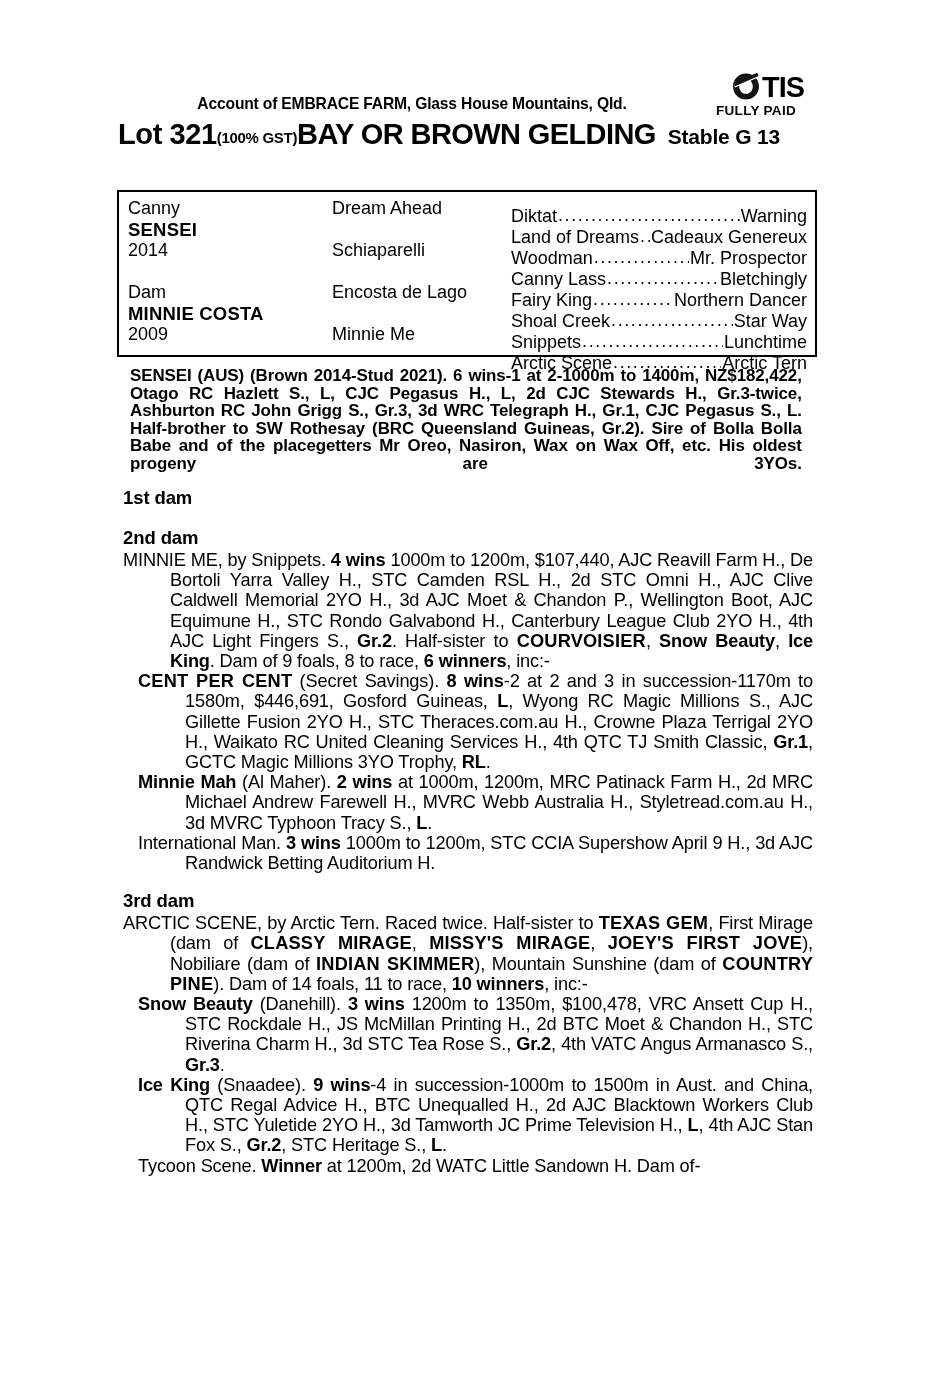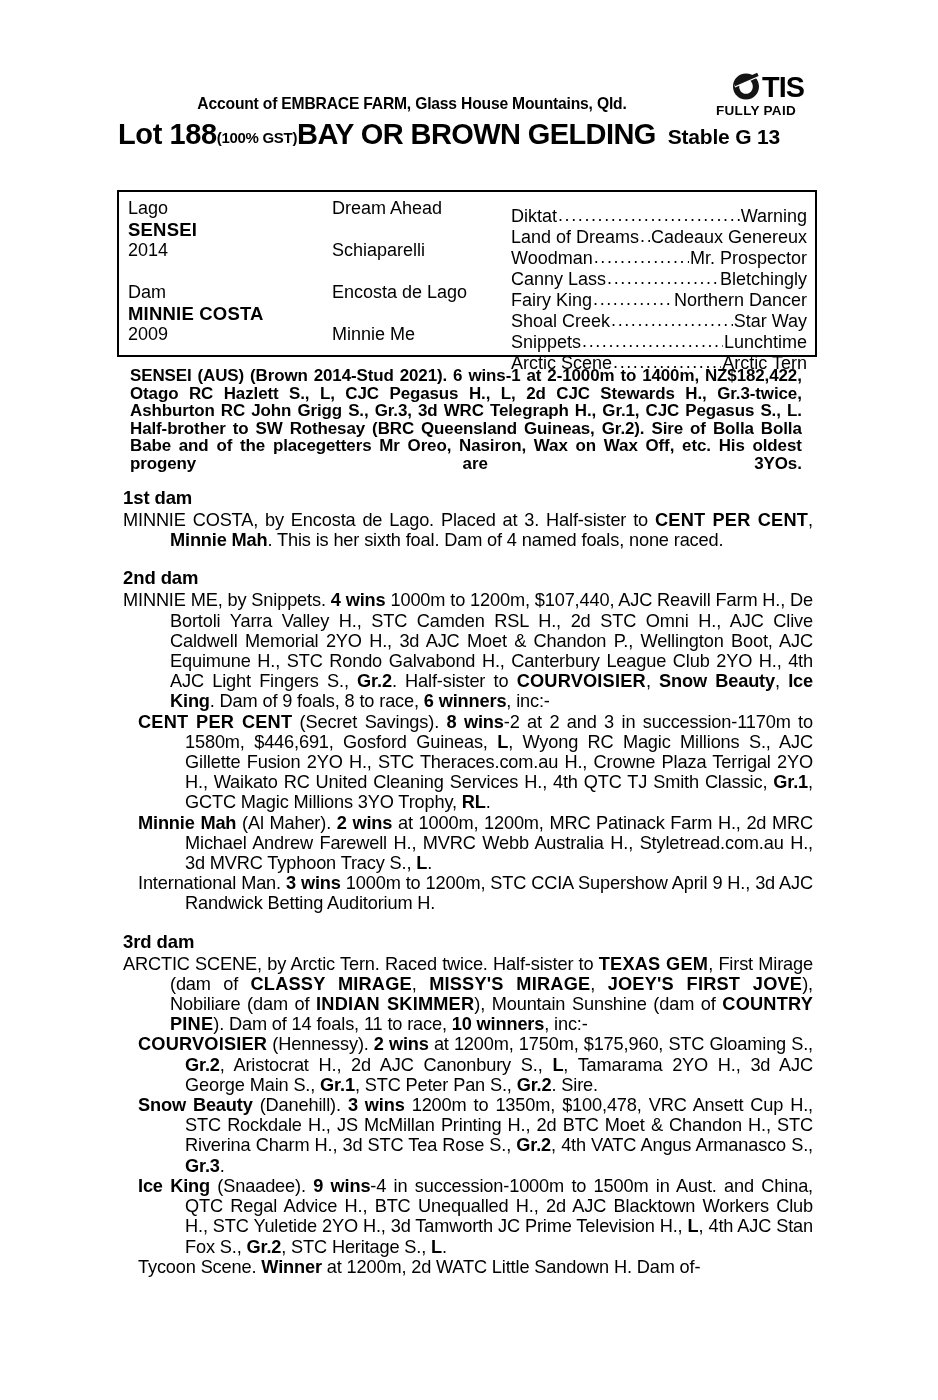--- a/index.html
+++ b/index.html
@@ -257,29 +257,29 @@
           <path d="M15 1.5 C7.3 1.5 2 7.6 2 14.5 C2 21.4 7.3 27.5 15 27.5 C22.7 27.5 28 21.4 28 14.5 C28 7.6 22.7 1.5 15 1.5 Z M15 7.2 C19.1 7.2 21.8 10.4 21.8 14.5 C21.8 18.6 19.1 21.8 15 21.8 C10.9 21.8 8.2 18.6 8.2 14.5 C8.2 10.4 10.9 7.2 15 7.2 Z" fill="#141414"></path>
           <path d="M3.0 12.4 L26.5 2.2 L27.6 5.2 L4.1 15.4 Z" fill="#ffffff"></path>
           <path d="M2.6 11.0 L26.2 0.8 L27.6 4.0 L4.0 14.2 Z" fill="#141414"></path>
         </svg>
         <span class="logo-tis">TIS</span>
       </div>
       <div class="logo-sub">FULLY PAID</div>
     </div>
 
     <div class="lot-row">
-      <span class="lot-label">Lot 188</span><span class="gst-label">(100% GST)</span><span class="colour-sex">BAY OR BROWN GELDING</span><span class="stable-label">Stable G 13</span>
+      <span class="lot-label">Lot 321</span><span class="gst-label">(100% GST)</span><span class="colour-sex">BAY OR BROWN GELDING</span><span class="stable-label">Stable G 13</span>
     </div>
 
   </div>
 
   <div class="ped-table">
     <div class="ped-inner" id="ped-inner">
         <div class="ped-row" style="top: 5px;">
-          <span class="col-a">Lago</span>
+          <span class="col-a">Canny</span>
           <span class="col-b">Dream Ahead</span>
           <span class="col-c">
             <span class="leader">
               <span class="l">Diktat</span>
               <span class="d">..........................................................................................</span>
               <span class="r">Warning</span>
             </span>
           </span>
         </div>
         <div class="ped-row" style="top: 26px;">
@@ -353,29 +353,27 @@
             </span>
           </span>
         </div>
       </div>
   </div>
 
   <div class="sire-para">SENSEI (AUS) (Brown 2014-Stud 2021). 6 wins-1 at 2-1000m to 1400m, NZ$182,422, Otago RC Hazlett S., L, CJC Pegasus H., L, 2d CJC Stewards H., Gr.3-twice, Ashburton RC John Grigg S., Gr.3, 3d WRC Telegraph H., Gr.1, CJC Pegasus S., L. Half-brother to SW Rothesay (BRC Queensland Guineas, Gr.2). Sire of Bolla Bolla Babe and of the placegetters Mr Oreo, Nasiron, Wax on Wax Off, etc. His oldest progeny are 3YOs.</div>
 
   <div class="body-zone" id="dam-zone">
       <div class="dam-head">1st dam</div>
-      <p class="para">MINNIE COSTA, by Encosta de Lago. Placed at 3. Half-sister to <b class="caps">CENT PER CENT</b>, <b>Minnie Mah</b>. This is her sixth foal. Dam of 4 named foals, none raced.</p>
       <div class="sect-gap"></div>
       <div class="dam-head">2nd dam</div>
       <p class="para">MINNIE ME, by Snippets. <b>4 wins</b> 1000m to 1200m, $107,440, AJC Reavill Farm H., De Bortoli Yarra Valley H., STC Camden RSL H., 2d STC Omni H., AJC Clive Caldwell Memorial 2YO H., 3d AJC Moet &amp; Chandon P., Wellington Boot, AJC Equimune H., STC Rondo Galvabond H., Canterbury League Club 2YO H., 4th AJC Light Fingers S., <b>Gr.2</b>. Half-sister to <b class="caps">COURVOISIER</b>, <b>Snow Beauty</b>, <b>Ice King</b>. Dam of 9 foals, 8 to race, <b>6 winners</b>, inc:-</p>
       <p class="para ind2"><b class="caps">CENT PER CENT</b> (Secret Savings). <b>8 wins</b>-2 at 2 and 3 in succession-1170m to 1580m, $446,691, Gosford Guineas, <b>L</b>, Wyong RC Magic Millions S., AJC Gillette Fusion 2YO H., STC Theraces.com.au H., Crowne Plaza Terrigal 2YO H., Waikato RC United Cleaning Services H., 4th QTC TJ Smith Classic, <b>Gr.1</b>, GCTC Magic Millions 3YO Trophy, <b>RL</b>.</p>
       <p class="para ind2"><b>Minnie Mah</b> (Al Maher). <b>2 wins</b> at 1000m, 1200m, MRC Patinack Farm H., 2d MRC Michael Andrew Farewell H., MVRC Webb Australia H., Styletread.com.au H., 3d MVRC Typhoon Tracy S., <b>L</b>.</p>
       <p class="para ind2">International Man. <b>3 wins</b> 1000m to 1200m, STC CCIA Supershow April 9 H., 3d AJC Randwick Betting Auditorium H.</p>
       <div class="sect-gap"></div>
       <div class="dam-head">3rd dam</div>
       <p class="para">ARCTIC SCENE, by Arctic Tern. Raced twice. Half-sister to <b class="caps">TEXAS GEM</b>, First Mirage (dam of <b class="caps">CLASSY MIRAGE</b>, <b class="caps">MISSY'S MIRAGE</b>, <b class="caps">JOEY'S FIRST JOVE</b>), Nobiliare (dam of <b class="caps">INDIAN SKIMMER</b>), Mountain Sunshine (dam of <b class="caps">COUNTRY PINE</b>). Dam of 14 foals, 11 to race, <b>10 winners</b>, inc:-</p>
-      <p class="para ind2"><b class="caps">COURVOISIER</b> (Hennessy). <b>2 wins</b> at 1200m, 1750m, $175,960, STC Gloaming S., <b>Gr.2</b>, Aristocrat H., 2d AJC Canonbury S., <b>L</b>, Tamarama 2YO H., 3d AJC George Main S., <b>Gr.1</b>, STC Peter Pan S., <b>Gr.2</b>. Sire.</p>
       <p class="para ind2"><b>Snow Beauty</b> (Danehill). <b>3 wins</b> 1200m to 1350m, $100,478, VRC Ansett Cup H., STC Rockdale H., JS McMillan Printing H., 2d BTC Moet &amp; Chandon H., STC Riverina Charm H., 3d STC Tea Rose S., <b>Gr.2</b>, 4th VATC Angus Armanasco S., <b>Gr.3</b>.</p>
       <p class="para ind2"><b>Ice King</b> (Snaadee). <b>9 wins</b>-4 in succession-1000m to 1500m in Aust. and China, QTC Regal Advice H., BTC Unequalled H., 2d AJC Blacktown Workers Club H., STC Yuletide 2YO H., 3d Tamworth JC Prime Television H., <b>L</b>, 4th AJC Stan Fox S., <b>Gr.2</b>, STC Heritage S., <b>L</b>.</p>
       <p class="para ind2">Tycoon Scene. <b>Winner</b> at 1200m, 2d WATC Little Sandown H. Dam of-</p>
     </div>
 
 </div>
 
 </body></html>

